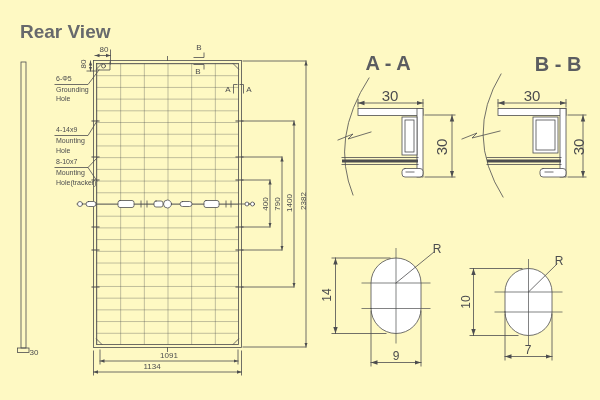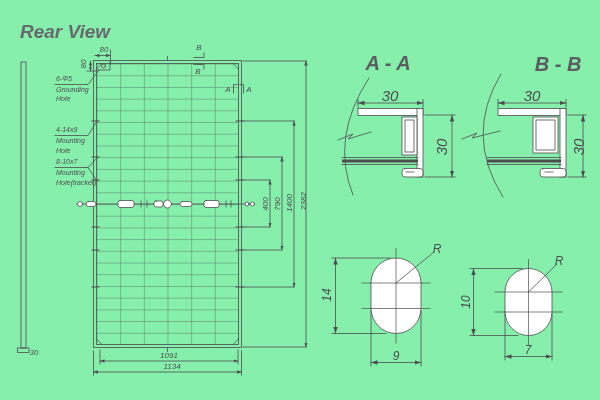--- a/index.html
+++ b/index.html
@@ -1,17 +1,17 @@
 <!DOCTYPE html>
 <html><head>
 <meta charset="utf-8">
 <style>
   html,body{margin:0;padding:0;background:#fff;}
-  #page{position:relative;width:600px;height:400px;background:#86efac;overflow:hidden;
-        font-family:"Liberation Sans",sans-serif;font-style:italic;}
+  #page{position:relative;width:600px;height:400px;background:#fef9c3;overflow:hidden;
+        font-family:"Liberation Sans",sans-serif;}
   #page svg{position:absolute;left:0;top:0;}
   .lbl{position:absolute;white-space:nowrap;color:#4c4d4f;line-height:1;}
   .t{font-size:19px;font-weight:700;color:#67696c;}
   .s{font-size:20px;font-weight:700;color:#5b5d60;transform:translate(-50%,-50%);}
   .d{font-size:8px;transform:translate(-50%,-50%);}
   .d7{font-size:7px;}
   .m{font-size:12px;transform:translate(-50%,-50%);}
   .c{font-size:15px;transform:translate(-50%,-50%);}
   .rot{transform:translate(-50%,-50%) rotate(-90deg);}
 </style>
@@ -184,21 +184,21 @@
 <span class="lbl d7" style="left:56px;top:158px">8-10x7</span>
 <span class="lbl d7" style="left:56px;top:169px">Mounting</span>
 <span class="lbl d7" style="left:56px;top:179px">Hole(tracker)</span>
 
 <span class="lbl d rot" style="left:266px;top:204px">400</span>
 <span class="lbl d rot" style="left:278px;top:204px">790</span>
 <span class="lbl d rot" style="left:290px;top:203px">1400</span>
 <span class="lbl d rot" style="left:304px;top:201px">2382</span>
 
 <span class="lbl d" style="left:169px;top:356px">1091</span>
-<span class="lbl d" style="left:172px;top:367px">1134</span>
+<span class="lbl d" style="left:152px;top:367px">1134</span>
 <span class="lbl d" style="left:34px;top:353px">30</span>
 
 <span class="lbl c" style="left:390px;top:95px">30</span>
 <span class="lbl c rot" style="left:441px;top:147px">30</span>
 <span class="lbl c" style="left:532px;top:95px">30</span>
 <span class="lbl c rot" style="left:578px;top:147px">30</span>
 
 <span class="lbl m rot" style="left:327px;top:295px">14</span>
 <span class="lbl m" style="left:396px;top:356px">9</span>
 <span class="lbl m" style="left:437px;top:249px">R</span>

